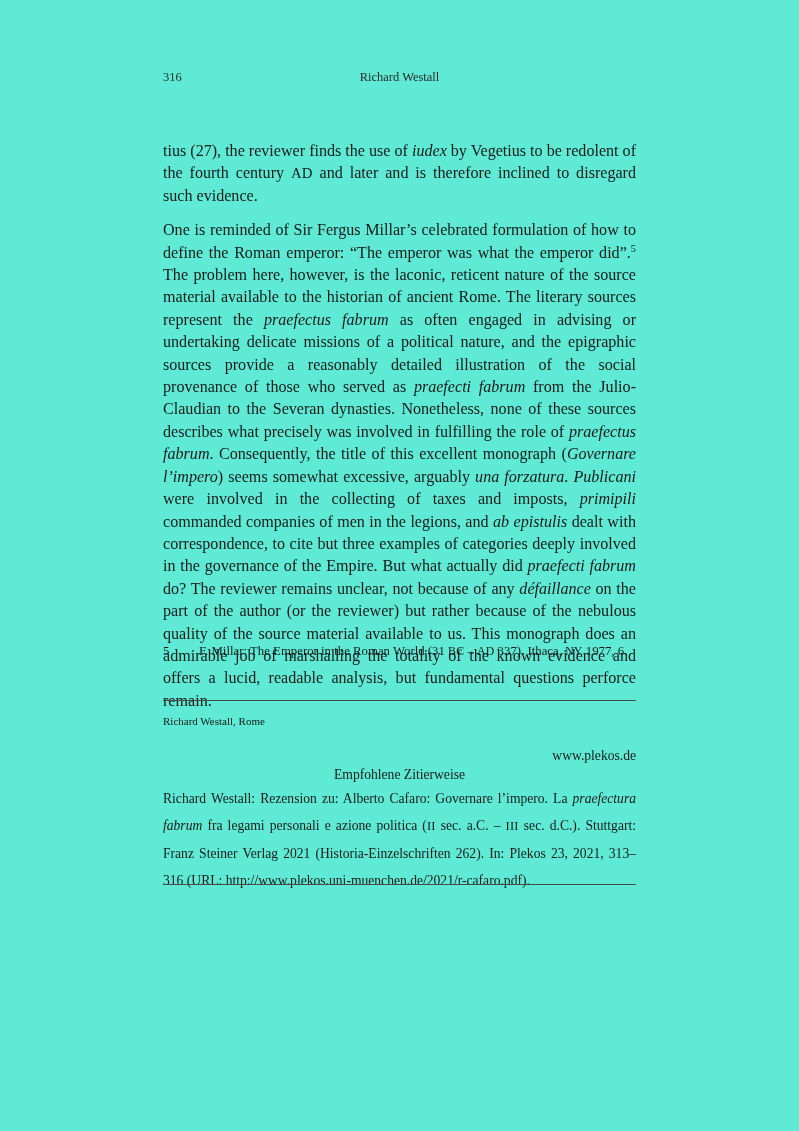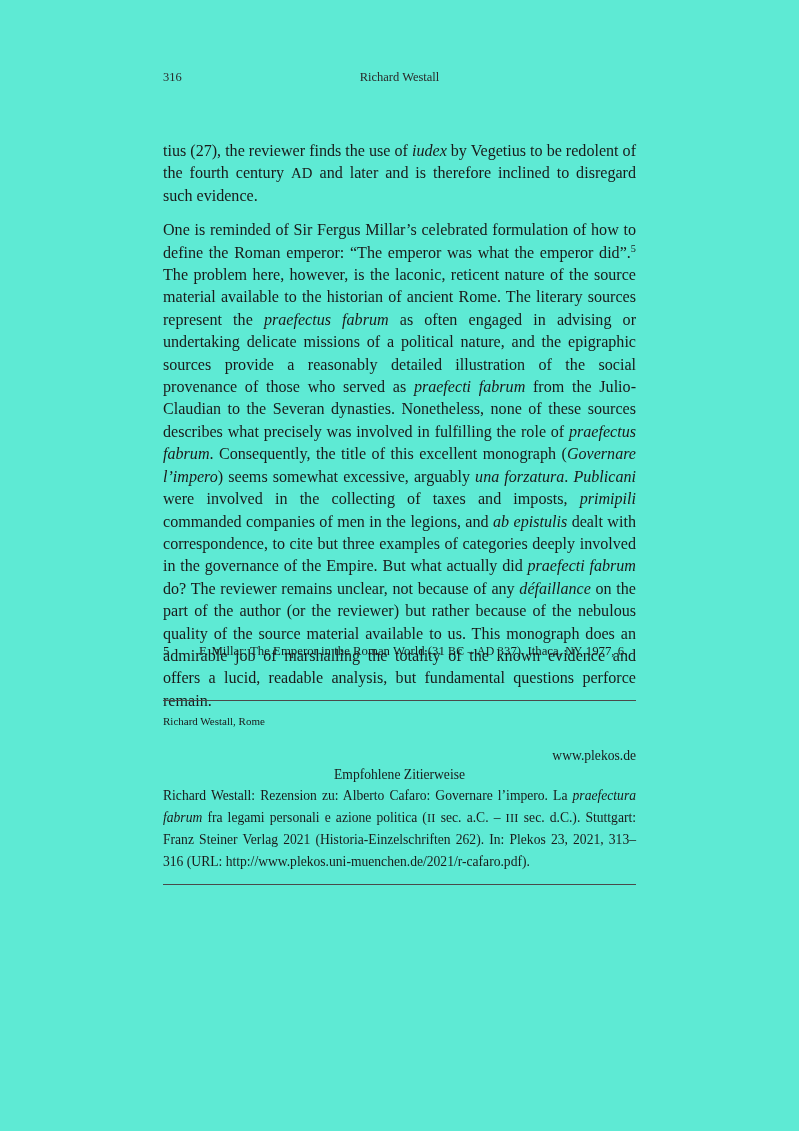--- a/index.html
+++ b/index.html
@@ -129,21 +129,21 @@
   }
   .cite-head {
     margin-top: 3px;
     text-align: center;
     font-size: 13.6px;
     color: #1a1a1a;
   }
   .cite-body {
     margin-top: 2px;
     font-size: 13.6px;
-    line-height: 22px;
+    line-height: 27px;
     text-align: justify;
     text-justify: inter-word;
     color: #1a1a1a;
   }
 </style>
 </head>
 <body>
 
 <div class="page">
 

